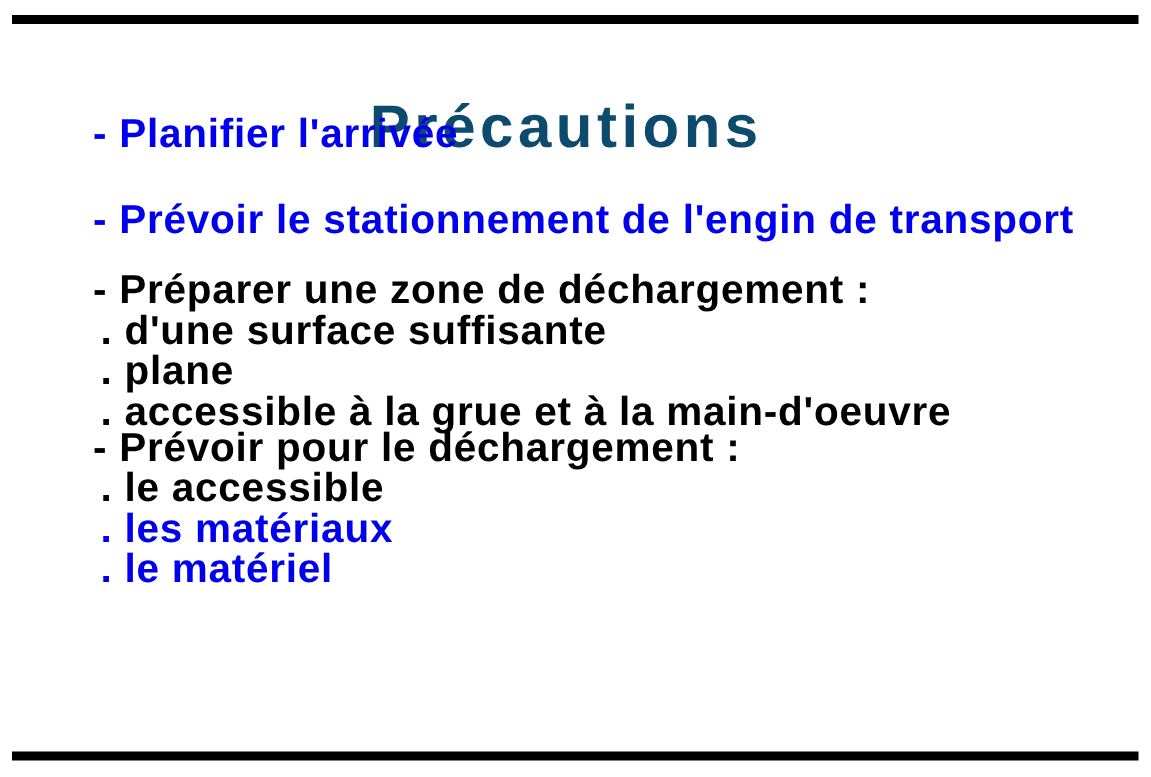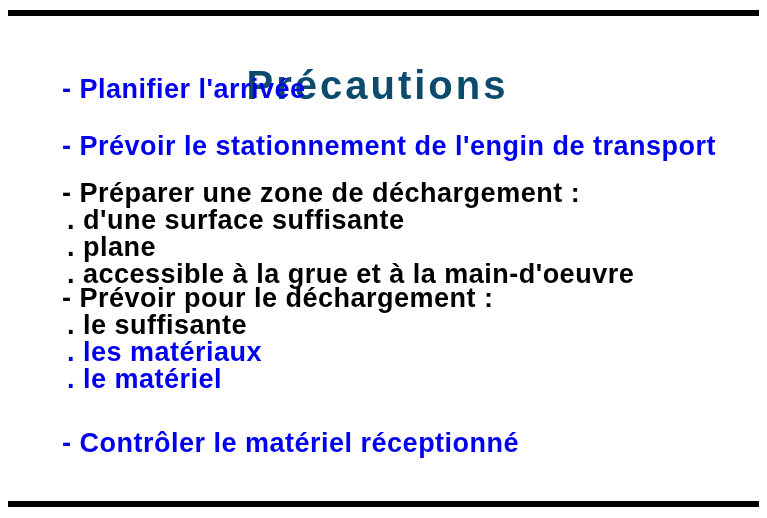--- a/index.html
+++ b/index.html
@@ -75,24 +75,21 @@
 
   <div class="bullet-group g3">
     <div class="line">- Préparer une zone de déchargement :</div>
     <div class="line sub">. d'une surface suffisante</div>
     <div class="line sub">. plane</div>
     <div class="line sub">. accessible à la grue et à la main-d'oeuvre</div>
   </div>
 
   <div class="bullet-group g4">
     <div class="line">- Prévoir pour le déchargement :</div>
-    <div class="line sub">. le suffisante</div>
+    <div class="line sub">. le accessible</div>
     <div class="line sub blue">. les matériaux</div>
     <div class="line sub blue">. le matériel</div>
   </div>
 
-  <div class="bullet-group g5">
-    <div class="line blue">- Contrôler le matériel réceptionné</div>
-  </div>
 
   <div class="rule rule-bottom"></div>
 
 </div>
 
 </body></html>

